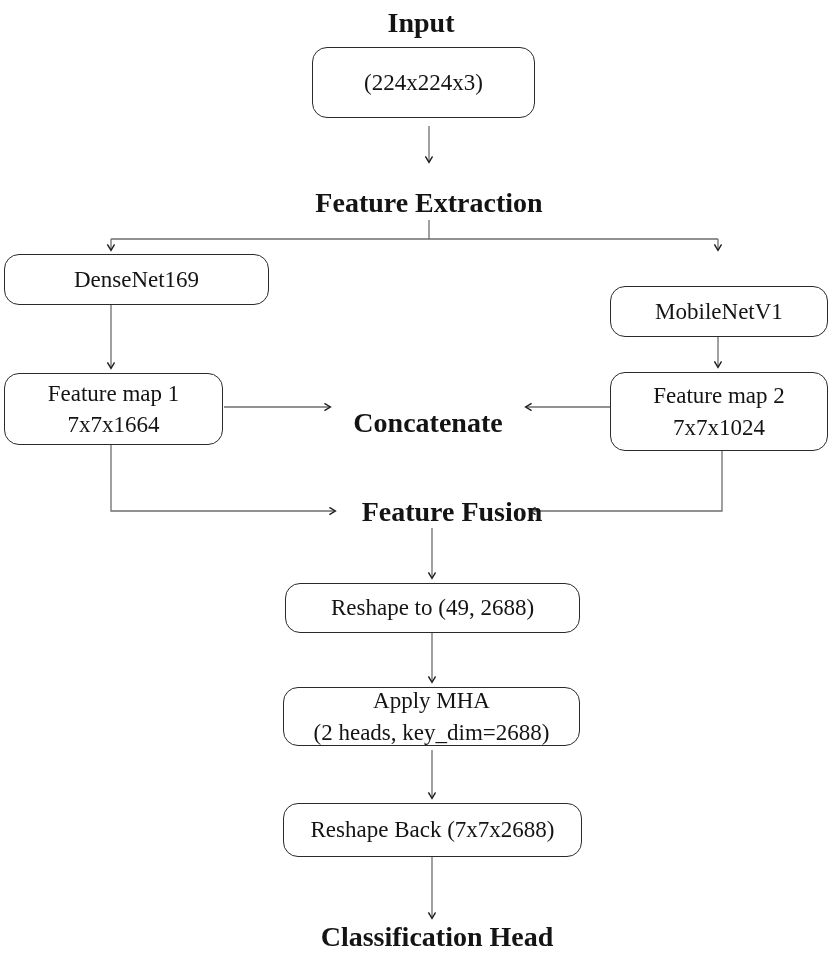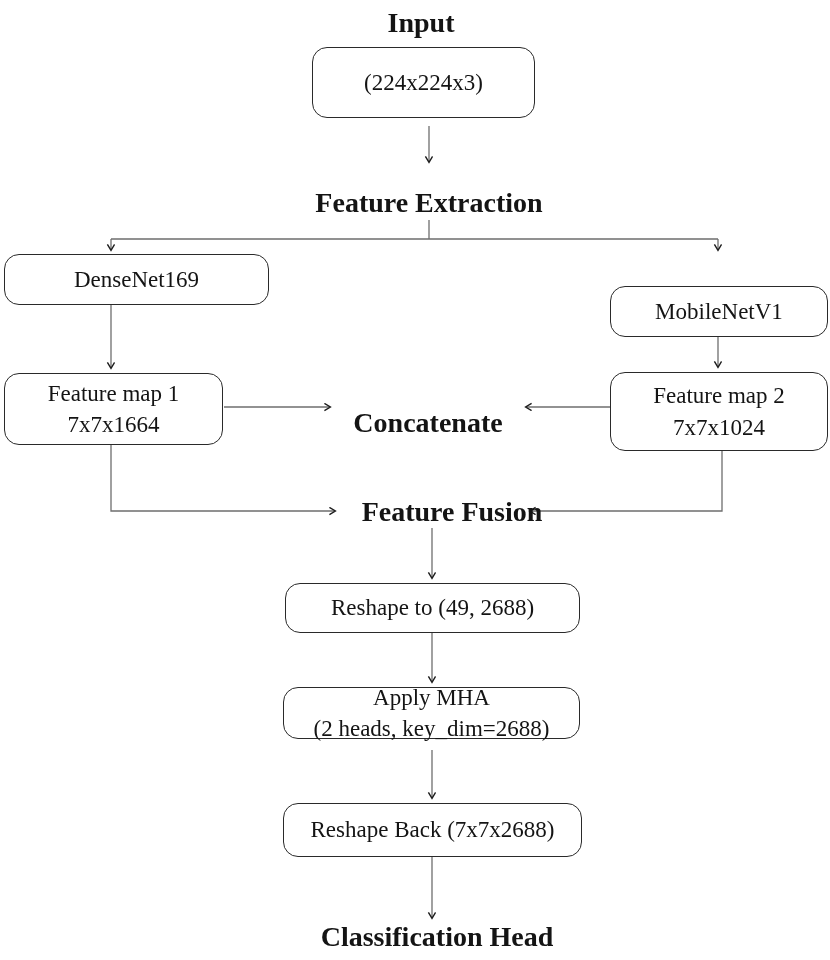--- a/index.html
+++ b/index.html
@@ -106,21 +106,21 @@
 
   <div class="node" style="left:610px;top:372px;width:218px;height:79px;">
     <span>Feature map 2</span>
     <span>7x7x1024</span>
   </div>
 
   <div class="node" style="left:285px;top:583px;width:295px;height:50px;">
     <span>Reshape to (49, 2688)</span>
   </div>
 
-  <div class="node" style="left:283px;top:687px;width:297px;height:52px;">
+  <div class="node" style="left:283px;top:687px;width:297px;height:59px;">
     <span>Apply MHA</span>
     <span>(2 heads, key_dim=2688)</span>
   </div>
 
   <div class="node" style="left:283px;top:803px;width:299px;height:54px;">
     <span>Reshape Back (7x7x2688)</span>
   </div>
 
 </div>
 

